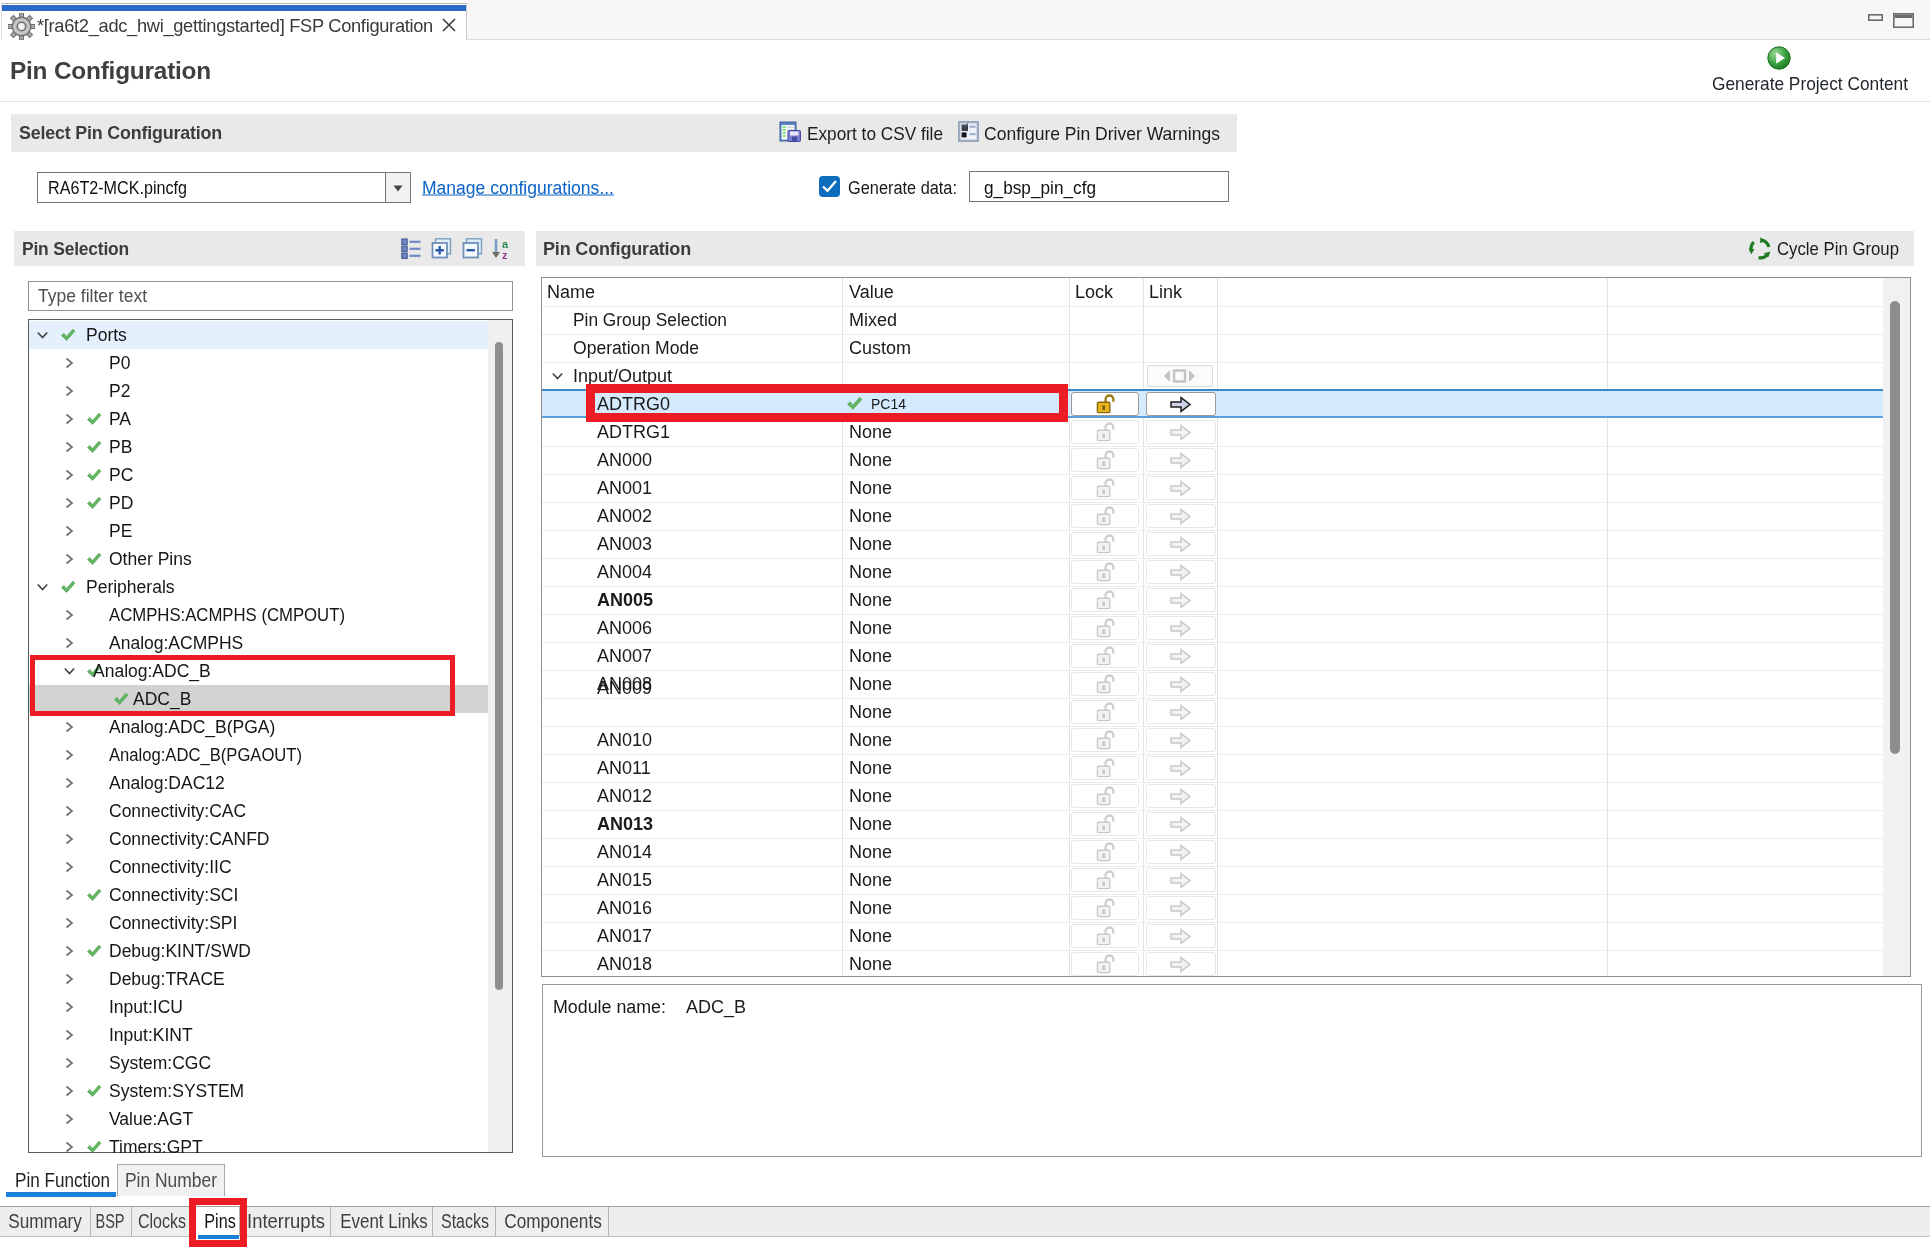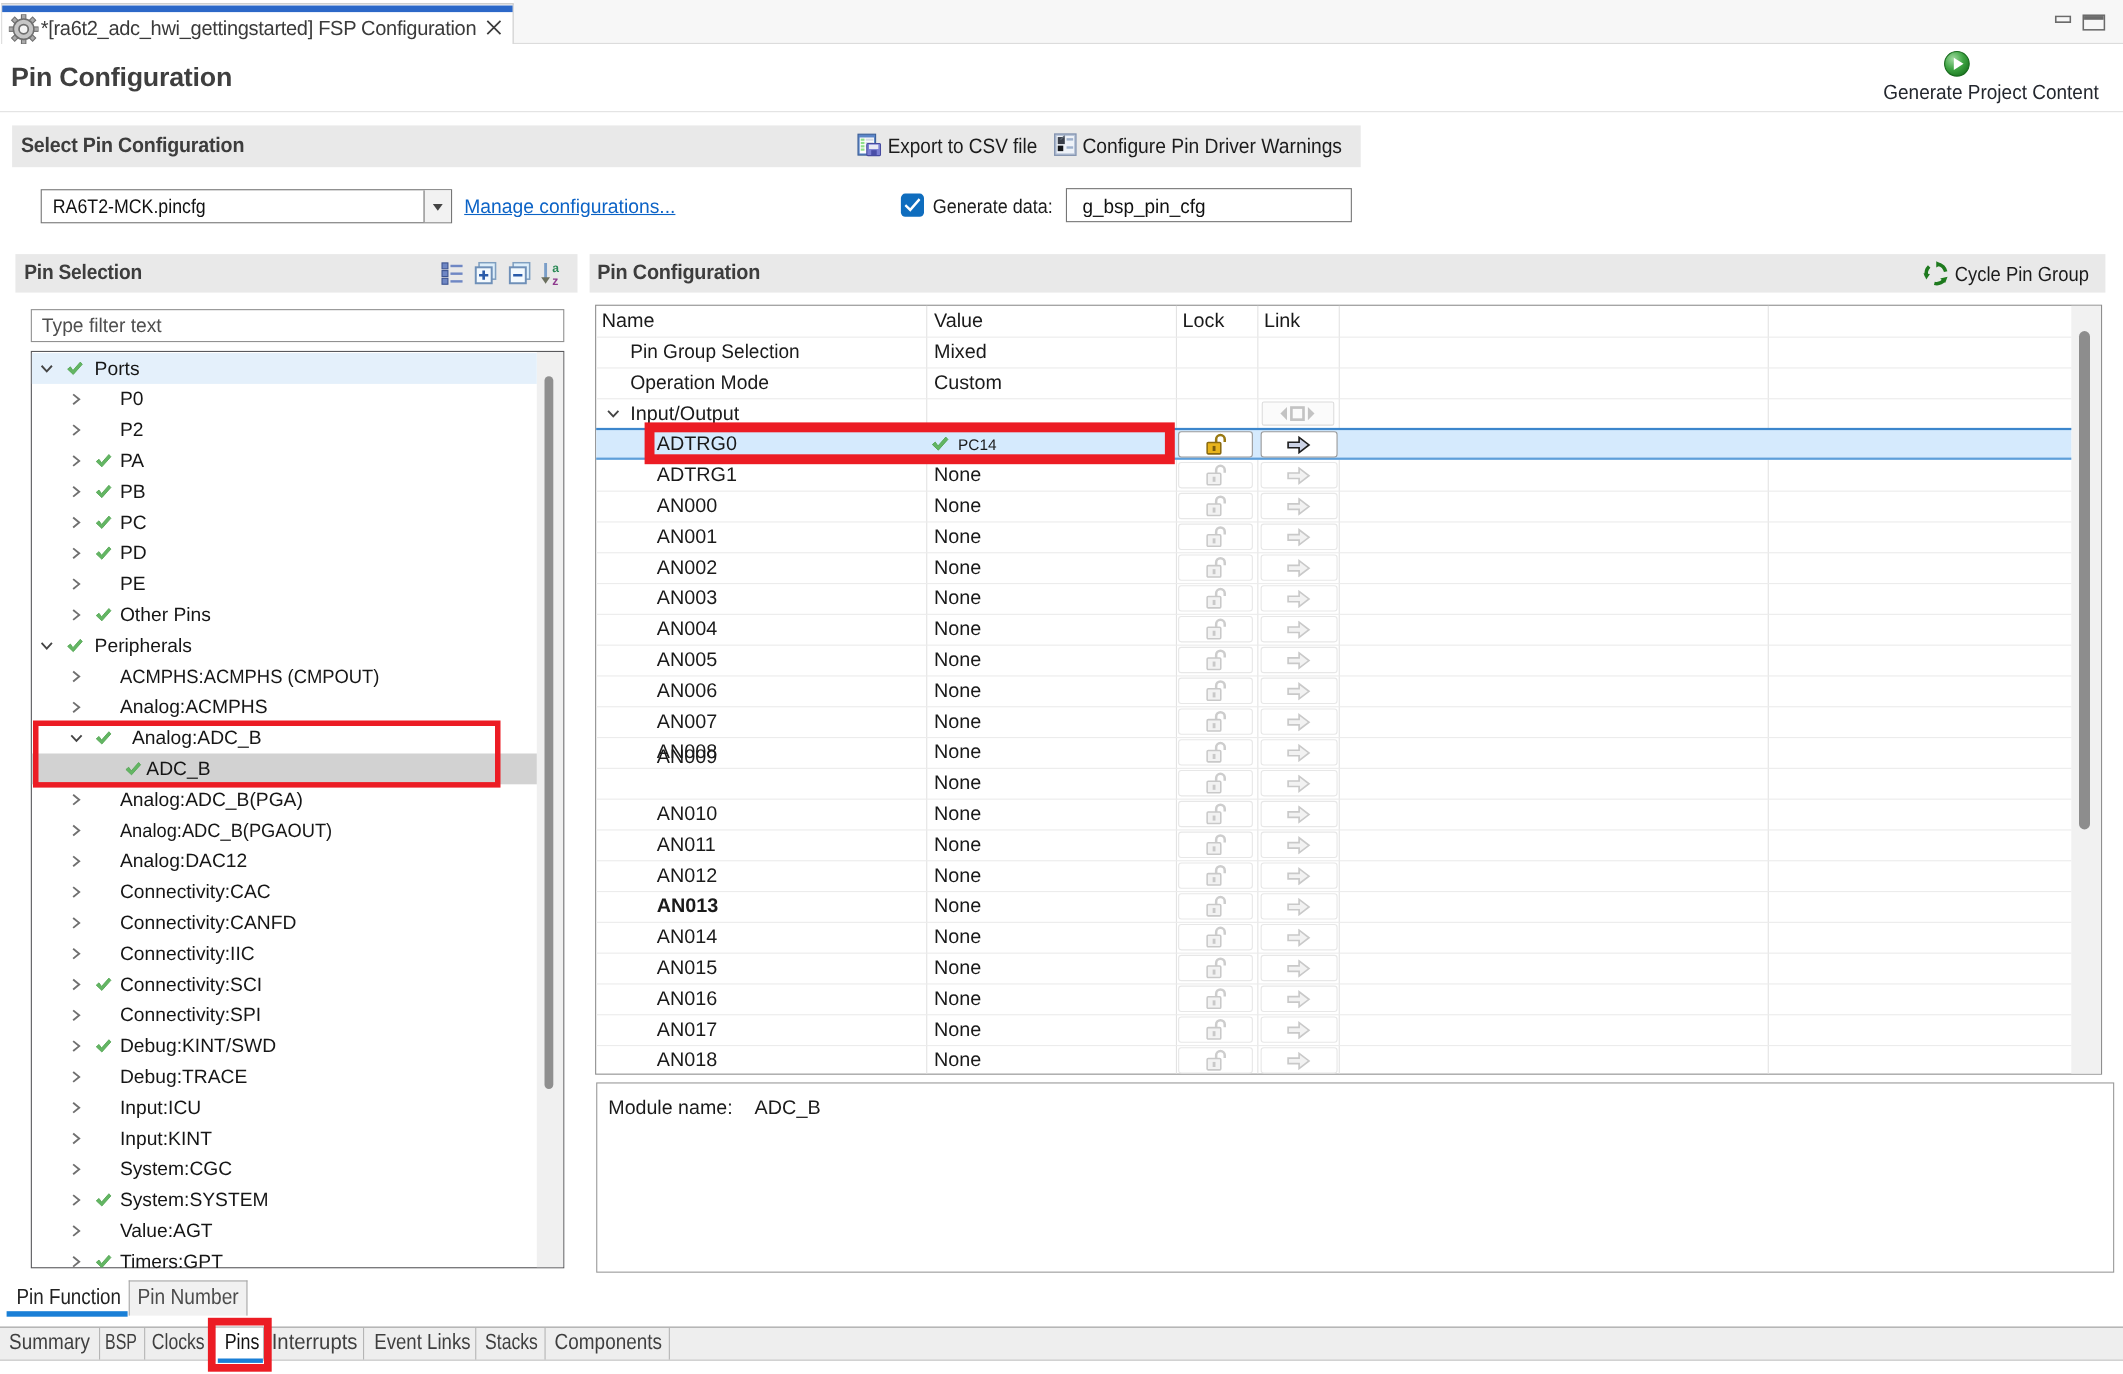--- a/index.html
+++ b/index.html
@@ -187,21 +187,21 @@
 <svg style="position:absolute;left:63px;top:637px" width="12" height="12" viewBox="0 0 12 12">
       <path d="M3.5 1.5 L9 6 L3.5 10.5" fill="none" stroke="#707070" stroke-width="1.7"></path>
     </svg>
 <div style="position:absolute;left:109px;top:643px;transform:translateY(-50%);transform-origin:left center;font-size:17.5px;color:#161616;font-weight:normal;letter-spacing:0px;white-space:nowrap;">Analog:ACMPHS</div>
 <svg style="position:absolute;left:63px;top:665px" width="13" height="12" viewBox="0 0 13 12">
       <path d="M1.8 3.5 L6.5 8.6 L11.2 3.5" fill="none" stroke="#454545" stroke-width="1.7"></path>
     </svg>
 <svg style="position:absolute;left:86px;top:663px" width="16" height="16" viewBox="0 0 16 16">
       <path d="M1.5 8.6 L4 6.5 L6.3 9.8 L13 2.2 L14.8 4.2 L6.6 13.4 Z" fill="#63b663" stroke="#53a553" stroke-width="0.8"></path>
     </svg>
-<div style="position:absolute;left:120px;top:671px;transform:translateY(-50%);transform-origin:left center;font-size:17.5px;color:#161616;font-weight:normal;letter-spacing:0px;white-space:nowrap;">Analog:ADC_B</div>
+<div style="position:absolute;left:93px;top:671px;transform:translateY(-50%);transform-origin:left center;font-size:17.5px;color:#161616;font-weight:normal;letter-spacing:0px;white-space:nowrap;">Analog:ADC_B</div>
 <div class="abs" style="left:29px;top:685px;width:459px;height:28px;background:#d2d2d2"></div>
 <svg style="position:absolute;left:113px;top:691px" width="16" height="16" viewBox="0 0 16 16">
       <path d="M1.5 8.6 L4 6.5 L6.3 9.8 L13 2.2 L14.8 4.2 L6.6 13.4 Z" fill="#63b663" stroke="#53a553" stroke-width="0.8"></path>
     </svg>
 <div style="position:absolute;left:133px;top:699px;transform:translateY(-50%);transform-origin:left center;font-size:17.5px;color:#161616;font-weight:normal;letter-spacing:0px;white-space:nowrap;">ADC_B</div>
 <svg style="position:absolute;left:63px;top:721px" width="12" height="12" viewBox="0 0 12 12">
       <path d="M3.5 1.5 L9 6 L3.5 10.5" fill="none" stroke="#707070" stroke-width="1.7"></path>
     </svg>
 <div style="position:absolute;left:109px;top:727px;transform:translateY(-50%);transform-origin:left center;font-size:17.5px;color:#161616;font-weight:normal;letter-spacing:0px;white-space:nowrap;">Analog:ADC_B(PGA)</div>
 <svg style="position:absolute;left:63px;top:749px" width="12" height="12" viewBox="0 0 12 12">
@@ -418,21 +418,21 @@
 <div class="abs" style="left:1071px;top:560px;width:68px;height:24px;background:#fff;border:1px solid #e7e7e7;border-radius:3px"></div>
 <svg style="position:absolute;left:1095px;top:561px" width="21" height="21" viewBox="0 0 21 21">
       <path d="M10.6 9.2 V6.4 A3.9 3.9 0 0 1 18.4 6.4 V8.8" fill="none" stroke="#cdcdcd" stroke-width="2.3"></path>
       <rect x="2.4" y="9.2" width="12.4" height="10.4" rx="1" fill="#f2f2f2" stroke="#c9c9c9" stroke-width="1.4"></rect>
       <rect x="7.4" y="12.4" width="2.6" height="4.6" fill="#c9c9c9"></rect>
     </svg>
 <div class="abs" style="left:1146px;top:560px;width:70px;height:24px;background:#fff;border:1px solid #e7e7e7;border-radius:3px"></div>
 <svg style="position:absolute;left:1169px;top:564px" width="23" height="17" viewBox="0 0 23 17">
       <path d="M2 6 H12 V1.6 L21 8.5 L12 15.4 V11 H2 Z" fill="#f2f2f2" stroke="#c9c9c9" stroke-width="1.5" stroke-linejoin="miter"></path>
     </svg>
-<div style="position:absolute;left:597px;top:600px;transform:translateY(-50%);transform-origin:left center;font-size:18px;color:#1a1a1a;font-weight:normal;letter-spacing:0px;white-space:nowrap;">AN005</div>
+<div style="position:absolute;left:597px;top:600px;transform:translateY(-50%);transform-origin:left center;font-size:18px;color:#1a1a1a;font-weight:bold;letter-spacing:0px;white-space:nowrap;">AN005</div>
 <div style="position:absolute;left:849px;top:600px;transform:translateY(-50%);transform-origin:left center;font-size:18px;color:#1a1a1a;font-weight:normal;letter-spacing:0px;white-space:nowrap;">None</div>
 <div class="abs" style="left:1071px;top:588px;width:68px;height:24px;background:#fff;border:1px solid #e7e7e7;border-radius:3px"></div>
 <svg style="position:absolute;left:1095px;top:589px" width="21" height="21" viewBox="0 0 21 21">
       <path d="M10.6 9.2 V6.4 A3.9 3.9 0 0 1 18.4 6.4 V8.8" fill="none" stroke="#cdcdcd" stroke-width="2.3"></path>
       <rect x="2.4" y="9.2" width="12.4" height="10.4" rx="1" fill="#f2f2f2" stroke="#c9c9c9" stroke-width="1.4"></rect>
       <rect x="7.4" y="12.4" width="2.6" height="4.6" fill="#c9c9c9"></rect>
     </svg>
 <div class="abs" style="left:1146px;top:588px;width:70px;height:24px;background:#fff;border:1px solid #e7e7e7;border-radius:3px"></div>
 <svg style="position:absolute;left:1169px;top:592px" width="23" height="17" viewBox="0 0 23 17">
       <path d="M2 6 H12 V1.6 L21 8.5 L12 15.4 V11 H2 Z" fill="#f2f2f2" stroke="#c9c9c9" stroke-width="1.5" stroke-linejoin="miter"></path>

